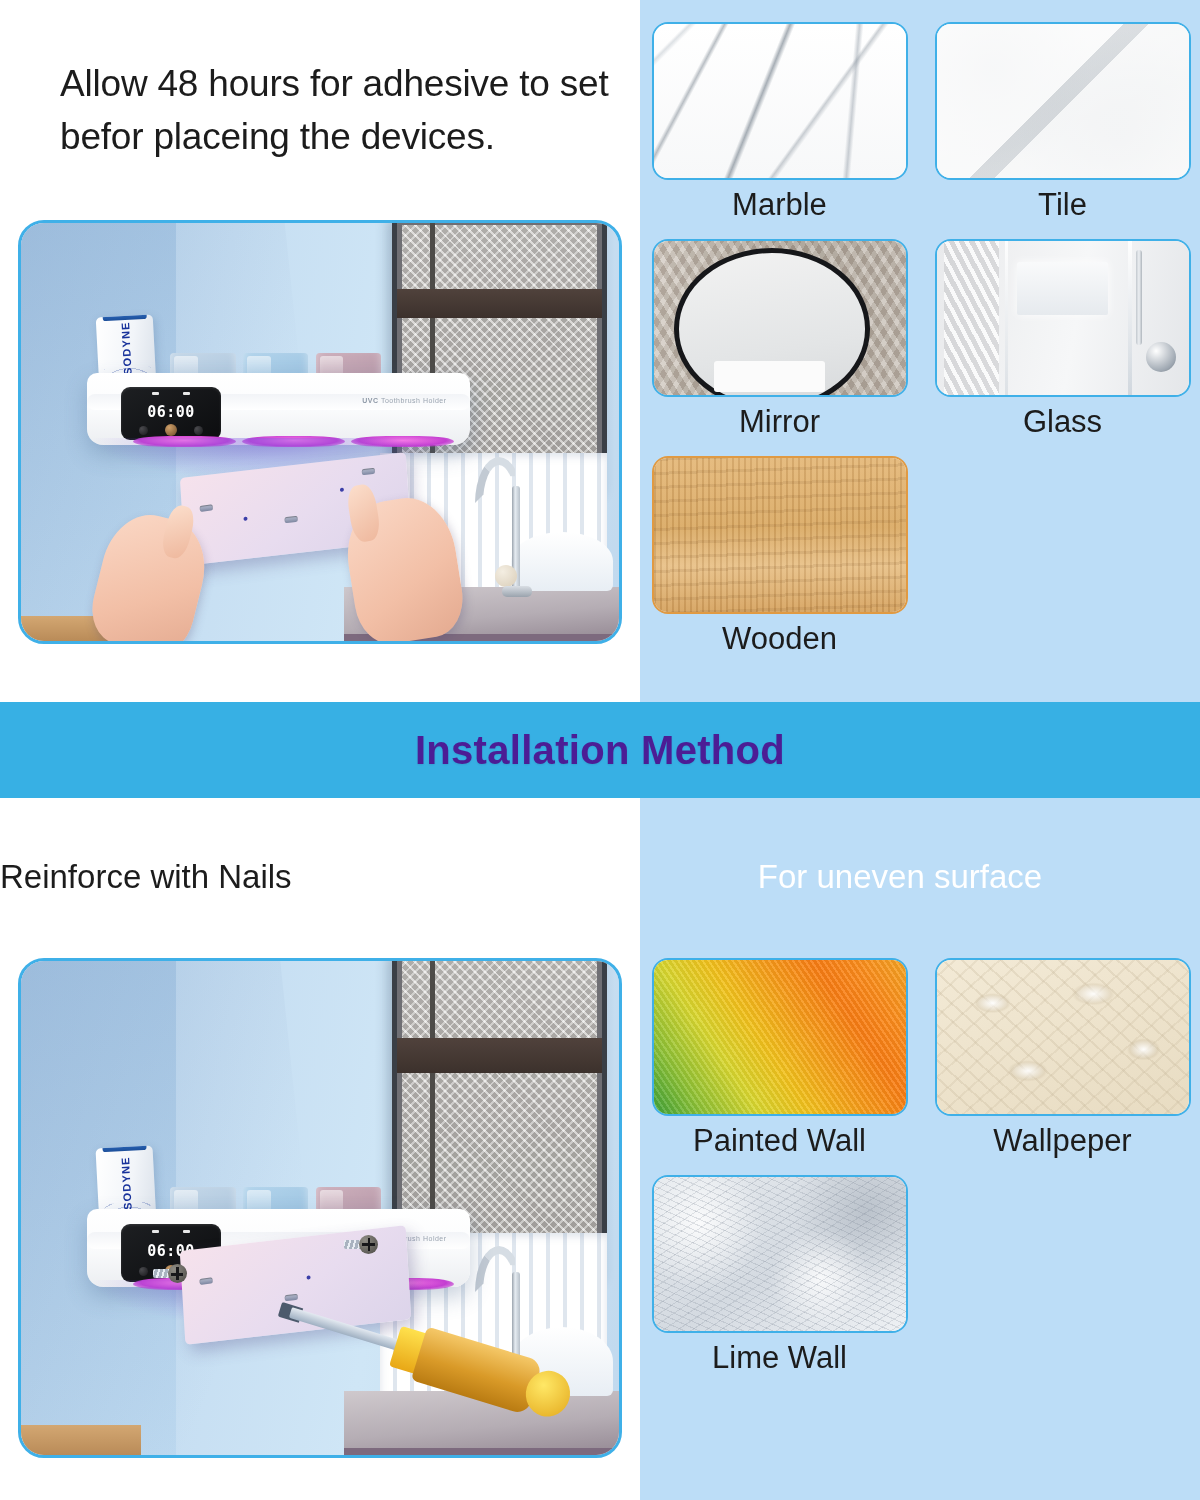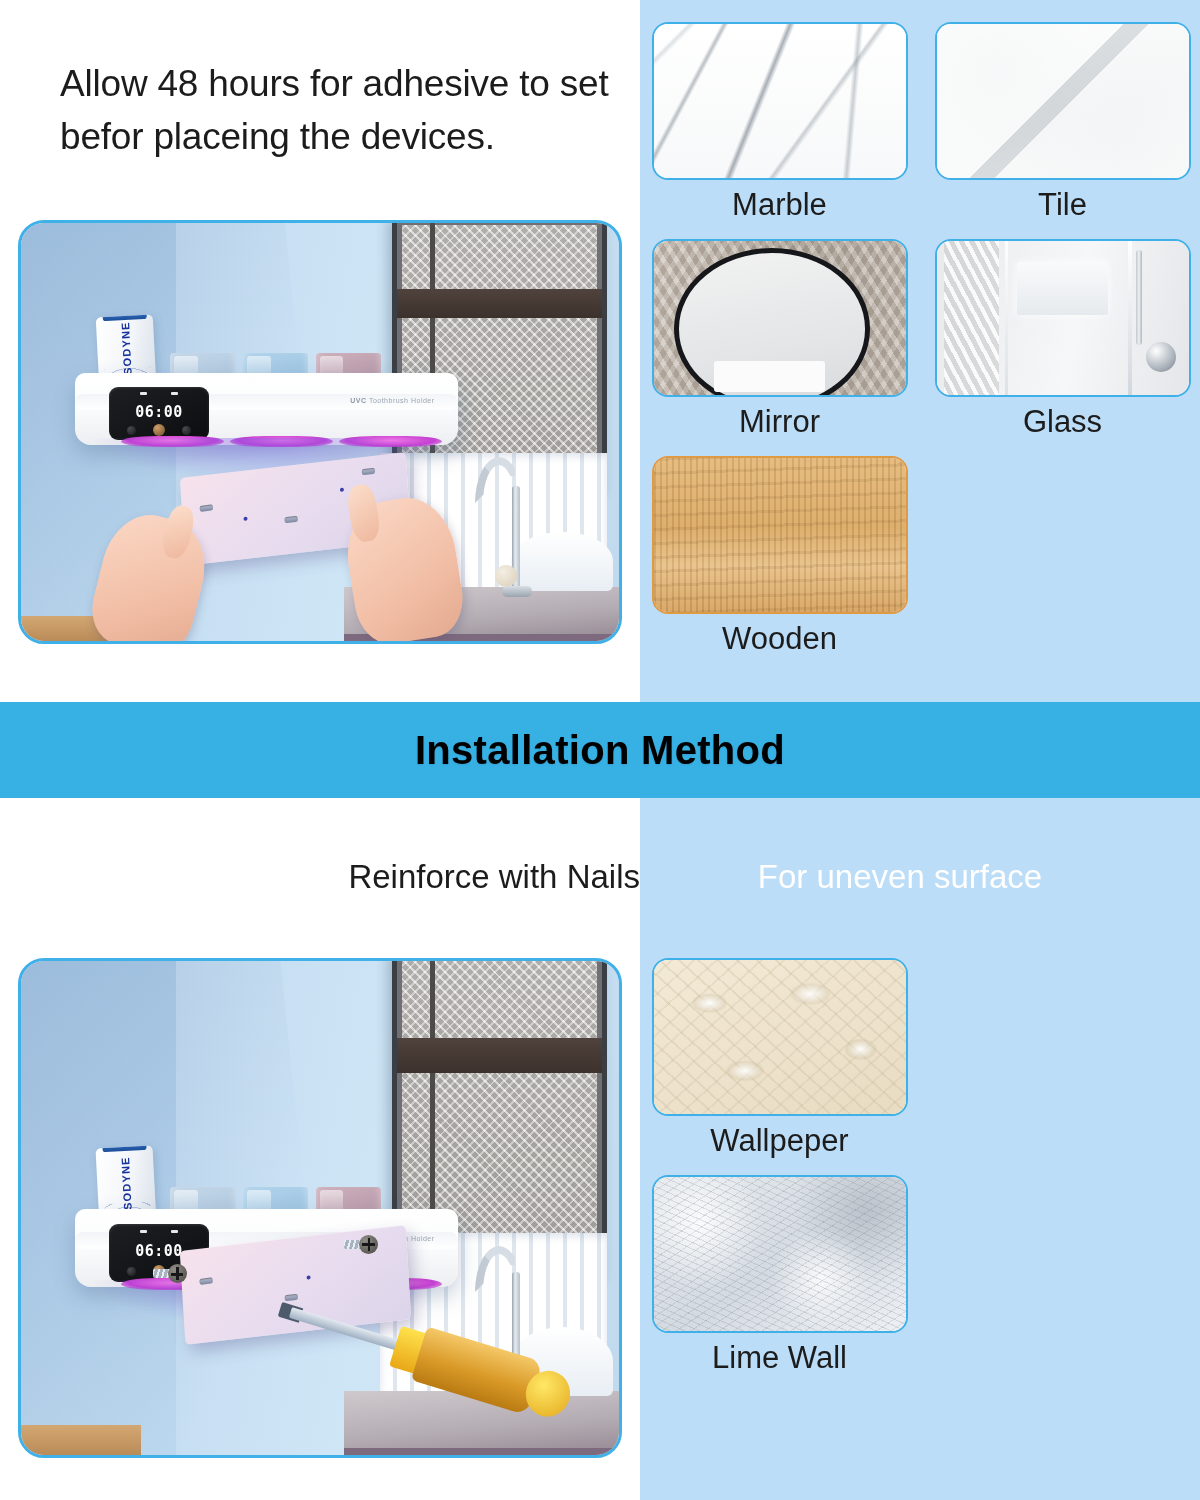--- a/index.html
+++ b/index.html
@@ -23,25 +23,25 @@
 
   
   .headline {
     position:absolute; left:60px; top:58px; width:560px;
     font-size:37px; line-height:1.42; font-weight:400; color:#1c1c1c;
     letter-spacing:-0.2px;
   }
   .banner-title {
     width:100%; height:100%;
     display:flex; align-items:center; justify-content:center;
-    color:#000000; font-size:40px; font-weight:bold; letter-spacing:0.3px;
+    color:#4c1d95; font-size:40px; font-weight:bold; letter-spacing:0.3px;
     text-shadow:0 1px 2px rgba(0,0,0,0.08);
   }
   .sub-head-dark {
-    position:absolute; left:0; top:858px; width:640px; text-align:right;
+    position:absolute; left:0; top:858px; width:640px; text-align:left;
     font-size:33px; color:#1c1c1c; font-weight:400;
   }
   .sub-head-light {
     position:absolute; left:640px; top:858px; width:520px; text-align:center;
     font-size:33px; color:#ffffff; font-weight:400;
   }
 
   
   .photo-card {
     position:absolute;
@@ -140,21 +140,21 @@
     background:linear-gradient(#ffffff,#e8eef4);
     border-radius:50% 50% 6px 6px;
   }
 
   
   .device { position:absolute; }
   #device-top    { left:9%;  top:27%; width:64%; height:26%; }
   #device-bottom { left:9%;  top:42%; width:64%; height:24%; }
 
   .device-body {
-    position:absolute; left:0; bottom:0; width:100%; height:66%;
+    position:absolute; left:12px; bottom:0; width:100%; height:66%;
     background:linear-gradient(180deg,#ffffff 0%,#fbfcfd 48%,#eceef1 100%);
     border-radius:10px 10px 16px 16px;
     box-shadow:0 10px 22px rgba(70,100,140,.30);
   }
   .device-top-plate {
     position:absolute; left:0; top:30%; width:100%; height:22%;
     background:linear-gradient(180deg,#f2f4f7,#ffffff);
     border-radius:8px;
   }
   .brand-text {
@@ -673,20 +673,26 @@
         <div class="driver-cap"></div>
       </div>
     </div>
   </div>
 
   <div class="quad q-br"></div>
   <div class="sub-head-light">For uneven surface</div>
 
   <div class="swatch-grid" id="grid-bottom">
 
+    <div class="swatch">
+      <div class="swatch-img">
+        <div class="tex-paint"></div>
+      </div>
+      <div class="swatch-label">Painted Wall</div>
+    </div>
 
     <div class="swatch">
       <div class="swatch-img">
         <div class="tex-wallpaper"></div>
       </div>
       <div class="swatch-label">Wallpeper</div>
     </div>
 
     <div class="swatch solo">
       <div class="swatch-img">

